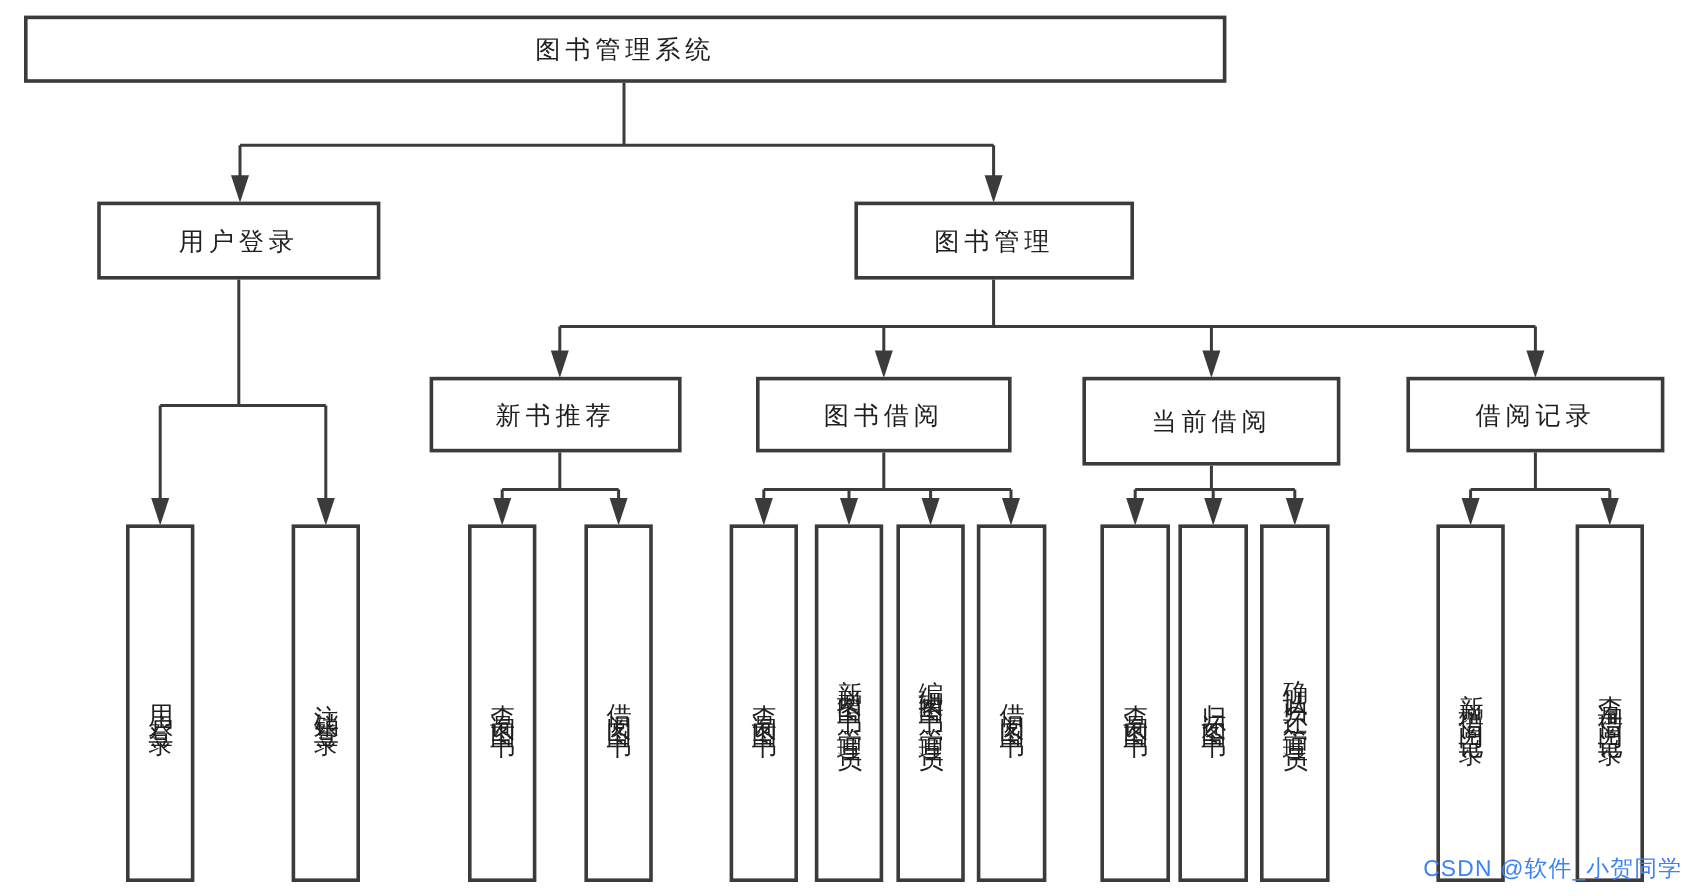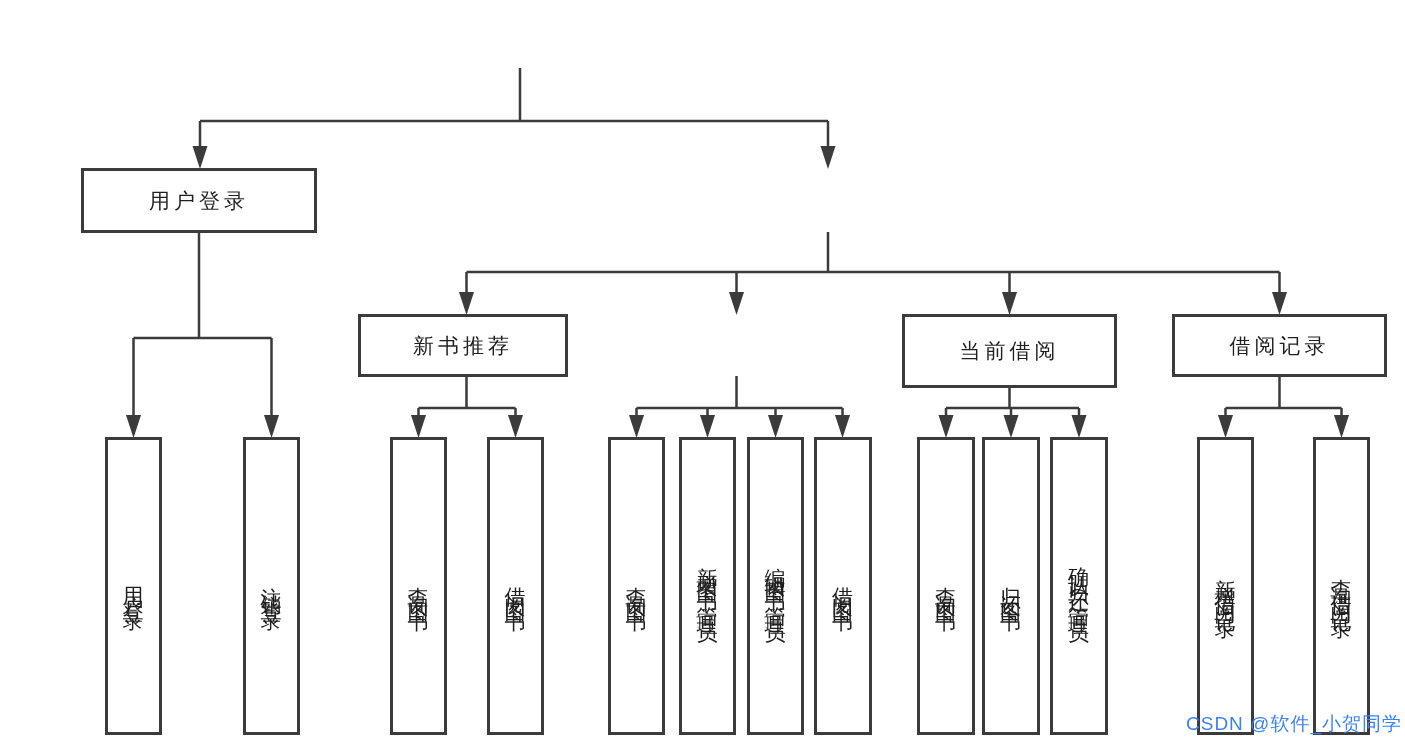--- a/index.html
+++ b/index.html
@@ -81,27 +81,36 @@
       <polygon points="768,415 783,415 775.5,438"></polygon>
       <polygon points="835,415 850,415 842.5,438"></polygon>
       <polygon points="938.5,415 953.5,415 946,438"></polygon>
       <polygon points="1003.5,415 1018.5,415 1011,438"></polygon>
       <polygon points="1071.5,415 1086.5,415 1079,438"></polygon>
       <polygon points="1218,415 1233,415 1225.5,438"></polygon>
       <polygon points="1334,415 1349,415 1341.5,438"></polygon>
     </g>
   </svg>
 
+  <div class="node hnode" style="left:20px; top:13px; width:1002px; height:56px;">
+    <span>图书管理系统</span>
+  </div>
 
   <div class="node hnode" style="left:81px; top:168px; width:236px; height:65px;">
     <span>用户登录</span>
   </div>
+  <div class="node hnode" style="left:712px; top:168px; width:233px; height:65px;">
+    <span>图书管理</span>
+  </div>
 
   <div class="node hnode" style="left:358px; top:314px; width:210px; height:63px;">
     <span>新书推荐</span>
+  </div>
+  <div class="node hnode" style="left:630px; top:314px; width:213px; height:63px;">
+    <span>图书借阅</span>
   </div>
   <div class="node hnode" style="left:902px; top:314px; width:215px; height:74px;">
     <span>当前借阅</span>
   </div>
   <div class="node hnode" style="left:1172px; top:314px; width:215px; height:63px;">
     <span>借阅记录</span>
   </div>
 
   <div class="node vnode" style="left:105px; top:437px; width:57px; height:298px;">
     <span>用户登录</span>

